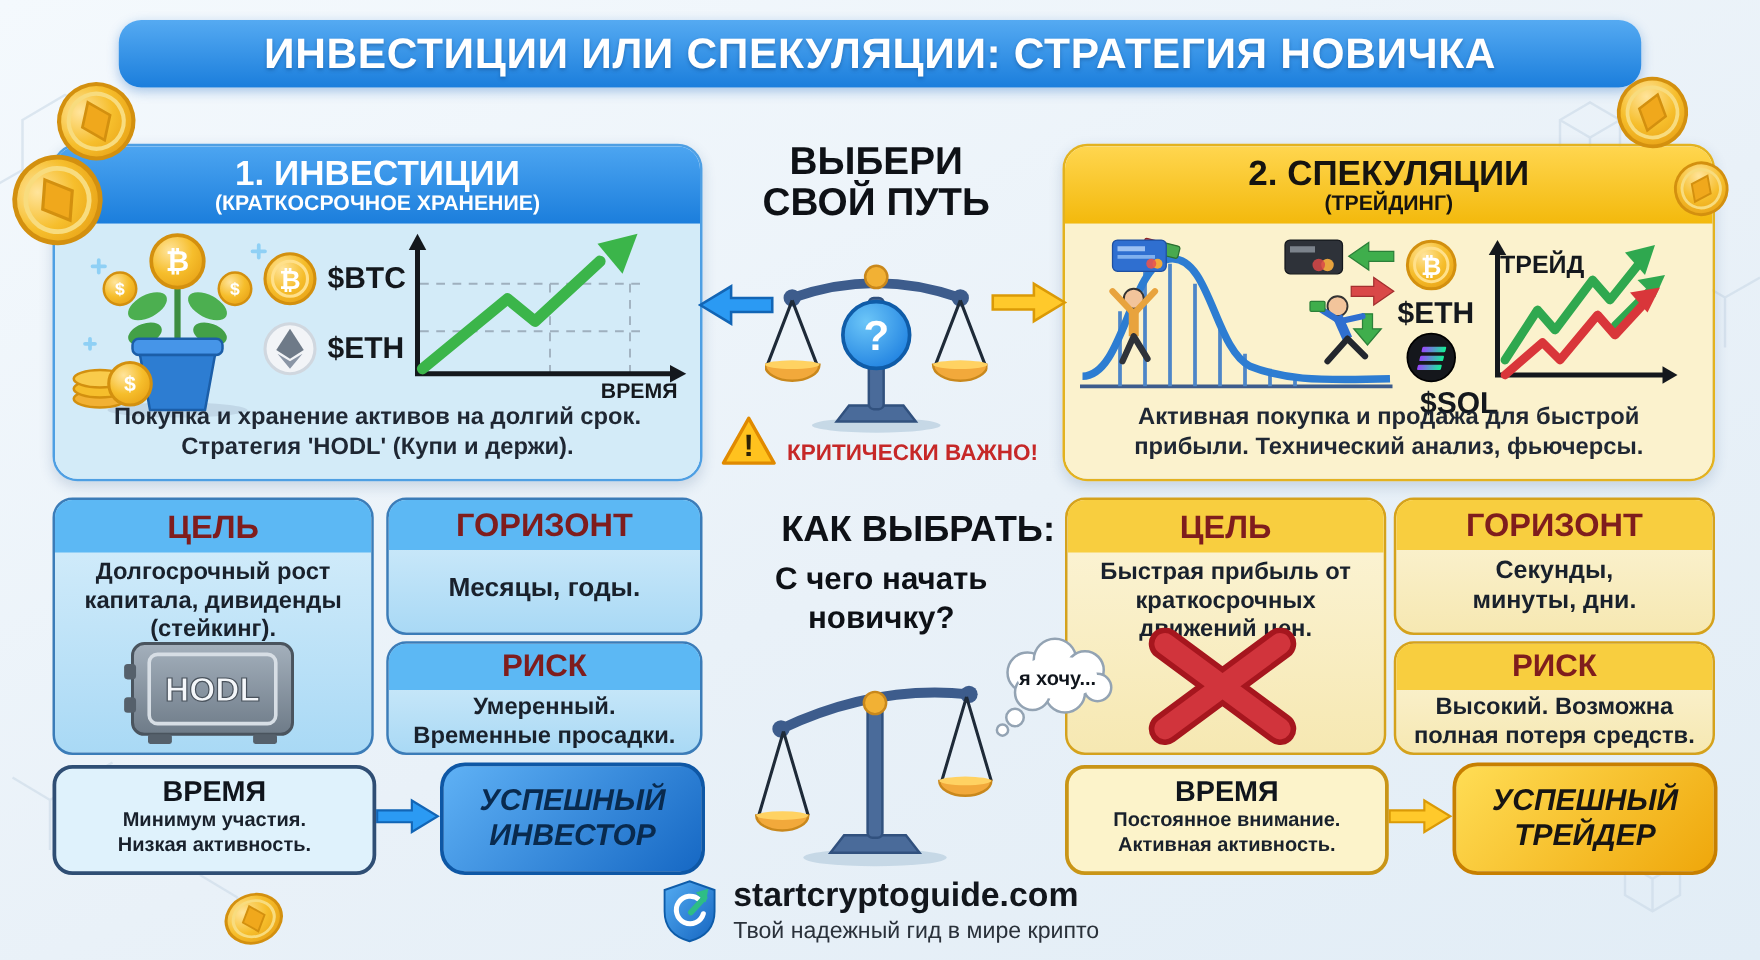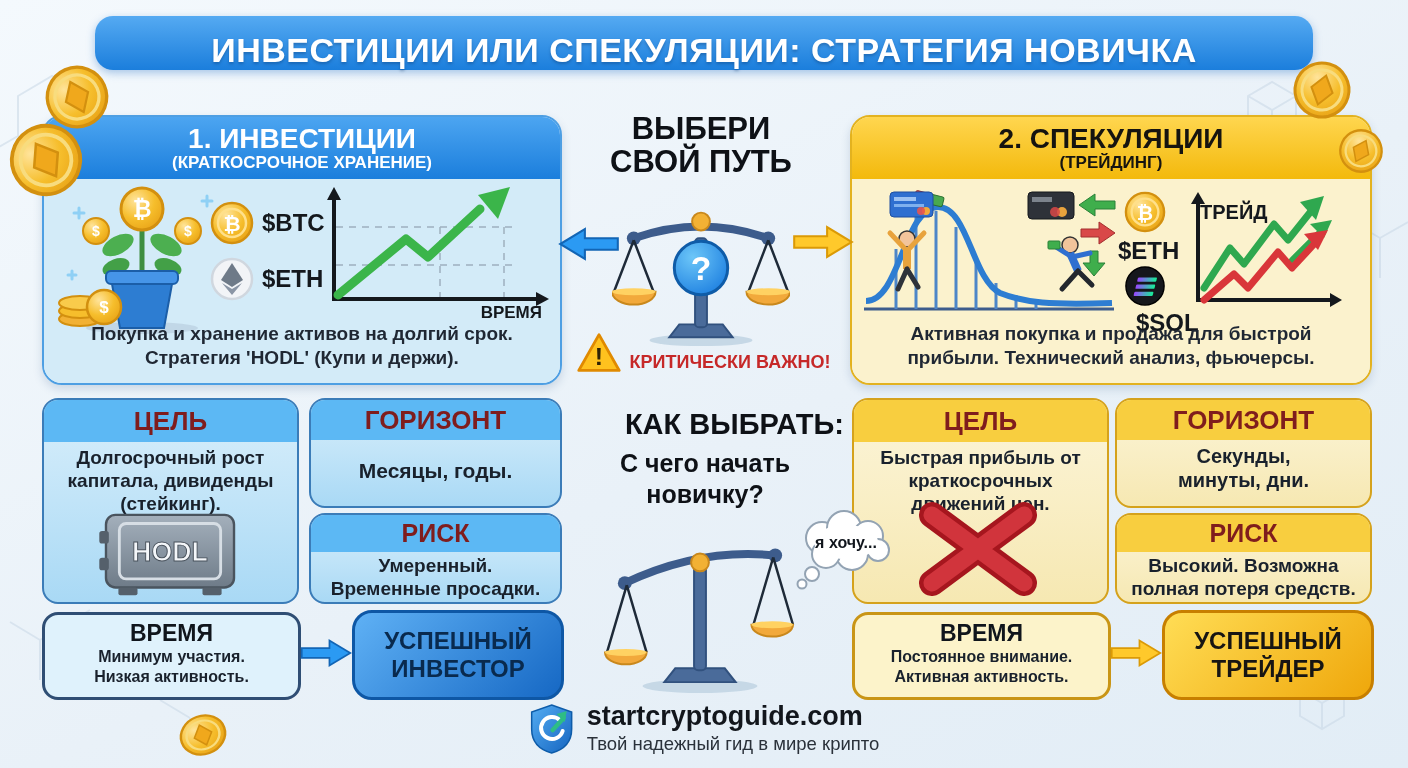--- a/index.html
+++ b/index.html
@@ -4,21 +4,21 @@
 <style>
   html,body{margin:0;padding:0;background:#dfe9f2;}
   .stage{position:relative;width:1408px;height:768px;overflow:hidden;
          background:linear-gradient(155deg,#F4F9FD 0%,#E9F1F8 55%,#E2EDF6 100%);
          font-family:"Liberation Sans",sans-serif;}
   .abs{position:absolute;}
   svg text{font-family:"Liberation Sans",sans-serif;}
 
   .banner{left:95px;top:16px;width:1218px;height:54px;border-radius:18px;z-index:2;
           background:linear-gradient(180deg,#55AAF2,#1B7EDC);
-          display:flex;align-items:flex-end;justify-content:center;
+          display:flex;align-items:center;justify-content:center;
           color:#fff;font-size:34px;font-weight:bold;letter-spacing:.5px;
           text-shadow:0 2px 3px rgba(10,50,100,.35);box-shadow:0 3px 9px rgba(21,101,192,.35);}
 
   .card{border-radius:20px;overflow:hidden;z-index:1;box-shadow:0 4px 10px rgba(40,80,130,.18);}
   .card-invest{border:2px solid #4E9FE3;}
   .card-trade{border:2px solid #E3B21F;}
   .card-header{height:62px;display:flex;flex-direction:column;align-items:center;justify-content:center;line-height:1.05;}
   .h-blue{background:linear-gradient(180deg,#4CA5F1,#1B7EDC);color:#fff;}
   .h-yellow{background:linear-gradient(180deg,#FFD64F,#F3B90C);color:#161410;}
   .card-title{font-size:28px;font-weight:bold;}
@@ -46,21 +46,21 @@
 
   .time-box{border-radius:16px;z-index:1;text-align:center;}
   .time-blue{background:#DFF2FC;border:3px solid #2F4E74;}
   .time-yellow{background:#FCF3CA;border:3px solid #C99516;}
   .time-title{font-size:23px;font-weight:bold;color:#10151C;margin-top:5px;}
   .time-line{font-size:16px;font-weight:bold;color:#19212C;line-height:1.22;}
 
   .result{border-radius:20px;z-index:1;display:flex;flex-direction:column;align-items:center;justify-content:center;}
   .result-blue{background:linear-gradient(135deg,#5FB1F5,#1668C4);border:3px solid #0E57A5;color:#092A4E;}
   .result-yellow{background:linear-gradient(135deg,#FFDD55,#EFA70B);border:3px solid #C77F00;color:#171513;}
-  .result-line{font-size:24px;font-weight:bold;line-height:1.15;text-align:center;}
+  .result-line{font-size:24px;font-weight:bold;line-height:1.15;text-align:center;font-style:italic;}
 
   .footer-row{left:50%;top:702px;transform:translateX(-50%);display:flex;align-items:center;gap:12px;z-index:2;}
   .site{font-size:27px;font-weight:bold;color:#12161C;line-height:1.05;}
   .tagline{font-size:18.5px;color:#2A313A;margin-top:3px;}
 
   .deco{z-index:4;}
 </style>
 </head>
 <body>
 

